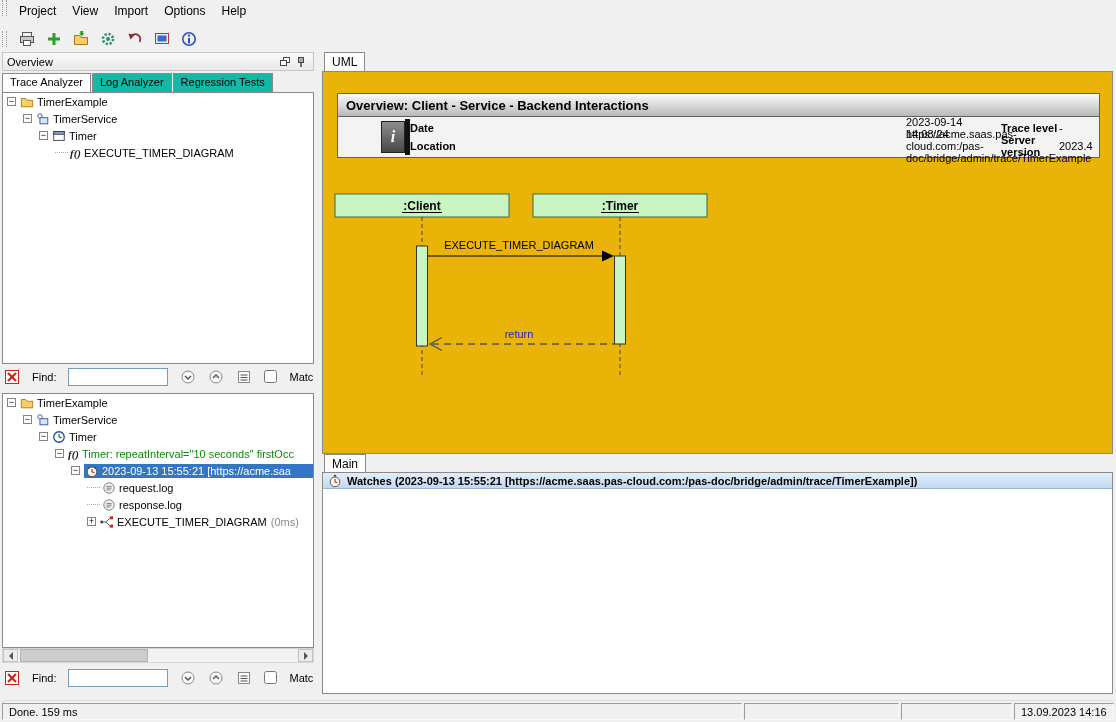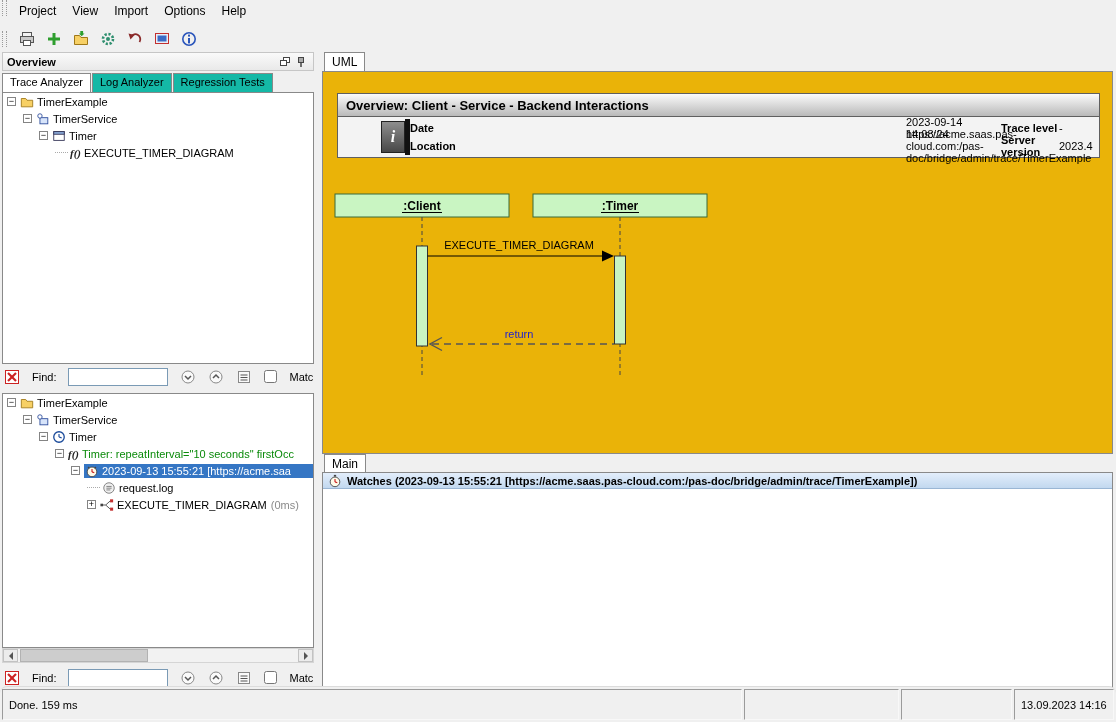--- a/index.html
+++ b/index.html
@@ -10,21 +10,21 @@
 .grip { width:5px; height:16px; margin:0 4px 0 2px; border-left:1px dotted #9a9a9a; border-right:1px dotted #9a9a9a; }
 .menubar { position:absolute; top:0; left:0; width:1116px; height:26px; display:flex; align-items:flex-start; }
 .menu-item { padding:4px 8px; cursor:default; }
 .toolbar { position:absolute; top:26px; left:0; width:1116px; height:25px; display:flex; align-items:center; gap:4px; }
 .tbtn { width:23px; height:21px; border:1px solid transparent; background:transparent; display:flex; align-items:center; justify-content:center; }
 .tbtn svg { width:16px; height:16px; }
 
 
 .left-dock { position:absolute; left:2px; top:52px; width:312px; height:638px; }
 .dock-title { position:absolute; top:0; left:0; right:0; height:19px; display:flex; align-items:center; padding:0 4px; background:linear-gradient(#fafafa,#e9e9e9); border:1px solid #c6c6c6; }
-.dock-title .t { flex:1; font-size:11px;font-weight:bold; }
+.dock-title .t { flex:1; font-size:11px; }
 .dock-btn { width:16px; height:14px; display:flex; align-items:center; justify-content:center; }
 .dock-btn svg { width:12px; height:12px; }
 .tabs { position:absolute; top:21px; left:0; right:0; height:19px; display:flex; font-size:11px; }
 .tab { padding:2px 7px 0 7px; height:19px; border:1px solid #898989; border-bottom:none; background:#14b8a6; margin-right:1px; white-space:nowrap; }
 .tab.active { background:#fff; font-weight:normal; }
 .tree { position:absolute; left:0; right:0; background:#fff; border:1px solid #898989; overflow:hidden; font-size:11px; }
 .trow { height:17px; display:flex; align-items:center; white-space:nowrap; }
 .exp { width:9px; height:9px; border:1px solid #848484; background:#fff; font-size:9px; line-height:7px; display:inline-flex; align-items:center; justify-content:center; margin-right:4px; flex:none; }
 .stub { width:13px; flex:none; border-top:1px dotted #aaa; margin-right:2px; }
 .ticon { width:14px; height:14px; margin-right:3px; flex:none; }
@@ -59,21 +59,21 @@
 .ibtn { width:24px; height:32px; background:linear-gradient(#8e8e8e,#474747); border:1px solid #222; color:#fff; font:italic bold 16px "Liberation Serif",serif; display:flex; align-items:center; justify-content:center; }
 .ibar { width:5px; height:36px; background:#111; }
 .seq { position:absolute; left:10px; top:118px; }
 .main-tabrow { position:absolute; left:0; right:0; top:402px; height:18px; }
 .watches { position:absolute; left:0; right:0; top:420px; height:222px; background:#fff; border:1px solid #898989; }
 .watches-header { height:16px; background:linear-gradient(#e3eefb,#c2d8ef); border-bottom:1px solid #9ab6d4; display:flex; align-items:center; gap:5px; padding:0 5px; font-size:11px; font-weight:bold; }
 .watches-header svg { width:14px; height:14px; flex:none; }
 .watches-body { position:absolute; top:21px; left:0; right:0; bottom:0; background:#fff; }
 
 
-.statusbar { position:absolute; left:0; bottom:0; width:1116px; height:36px; background:#f0f0f0; border-top:1px solid #dcdcdc; display:flex; align-items:stretch; padding:2px; gap:2px; font-size:11px;border-radius:7px; }
+.statusbar { position:absolute; left:0; bottom:0; width:1116px; height:22px; background:#f0f0f0; border-top:1px solid #dcdcdc; display:flex; align-items:stretch; padding:2px; gap:2px; font-size:11px;border-radius:7px; }
 .scell { border:1px solid; border-color:#9b9b9b #f8f8f8 #f8f8f8 #9b9b9b; display:flex; align-items:center; padding:0 6px; background:#f0f0f0; }
 .scell.main { flex:1; }
 
 
 .seq text { font-family:"Liberation Sans",sans-serif; }
 .ll-label { font-size:12px; font-weight:bold; }
 .msg { font-size:11px; }
 .retlabel { font-size:11px; fill:#2222cc; }
 </style>
 </head>
@@ -270,20 +270,30 @@
     </div>
     <div class="trow" style="padding-left:84px">
       <span class="stub"></span>
       <svg class="ticon" viewBox="0 0 16 16">
           <circle cx="8" cy="8" r="6" fill="#efefef" stroke="#777"></circle>
           <line x1="5" y1="6.2" x2="11" y2="6.2" stroke="#777"></line>
           <line x1="5" y1="8.2" x2="11" y2="8.2" stroke="#777"></line>
           <line x1="5" y1="10.2" x2="9.5" y2="10.2" stroke="#777"></line>
         </svg>
       <span class="tlabel">request.log</span>
+    </div>
+    <div class="trow" style="padding-left:84px">
+      <span class="stub"></span>
+      <svg class="ticon" viewBox="0 0 16 16">
+          <circle cx="8" cy="8" r="6" fill="#efefef" stroke="#777"></circle>
+          <line x1="5" y1="6.2" x2="11" y2="6.2" stroke="#777"></line>
+          <line x1="5" y1="8.2" x2="11" y2="8.2" stroke="#777"></line>
+          <line x1="5" y1="10.2" x2="9.5" y2="10.2" stroke="#777"></line>
+        </svg>
+      <span class="tlabel">response.log</span>
     </div>
     <div class="trow" style="padding-left:84px">
       <span class="exp">+</span>
       <svg class="ticon" viewBox="0 0 16 16">
           <path d="M2.5 8 h4 M6.5 8 l5 -4.5 M6.5 8 l5 4.5" fill="none" stroke="#444"></path>
           <rect x="0.5" y="6.5" width="3" height="3" fill="#444"></rect>
           <rect x="11.5" y="1.5" width="3.5" height="3.5" fill="#c23030"></rect>
           <rect x="11.5" y="11" width="3.5" height="3.5" fill="#c23030"></rect>
         </svg>
       <span class="tlabel">EXECUTE_TIMER_DIAGRAM</span>

